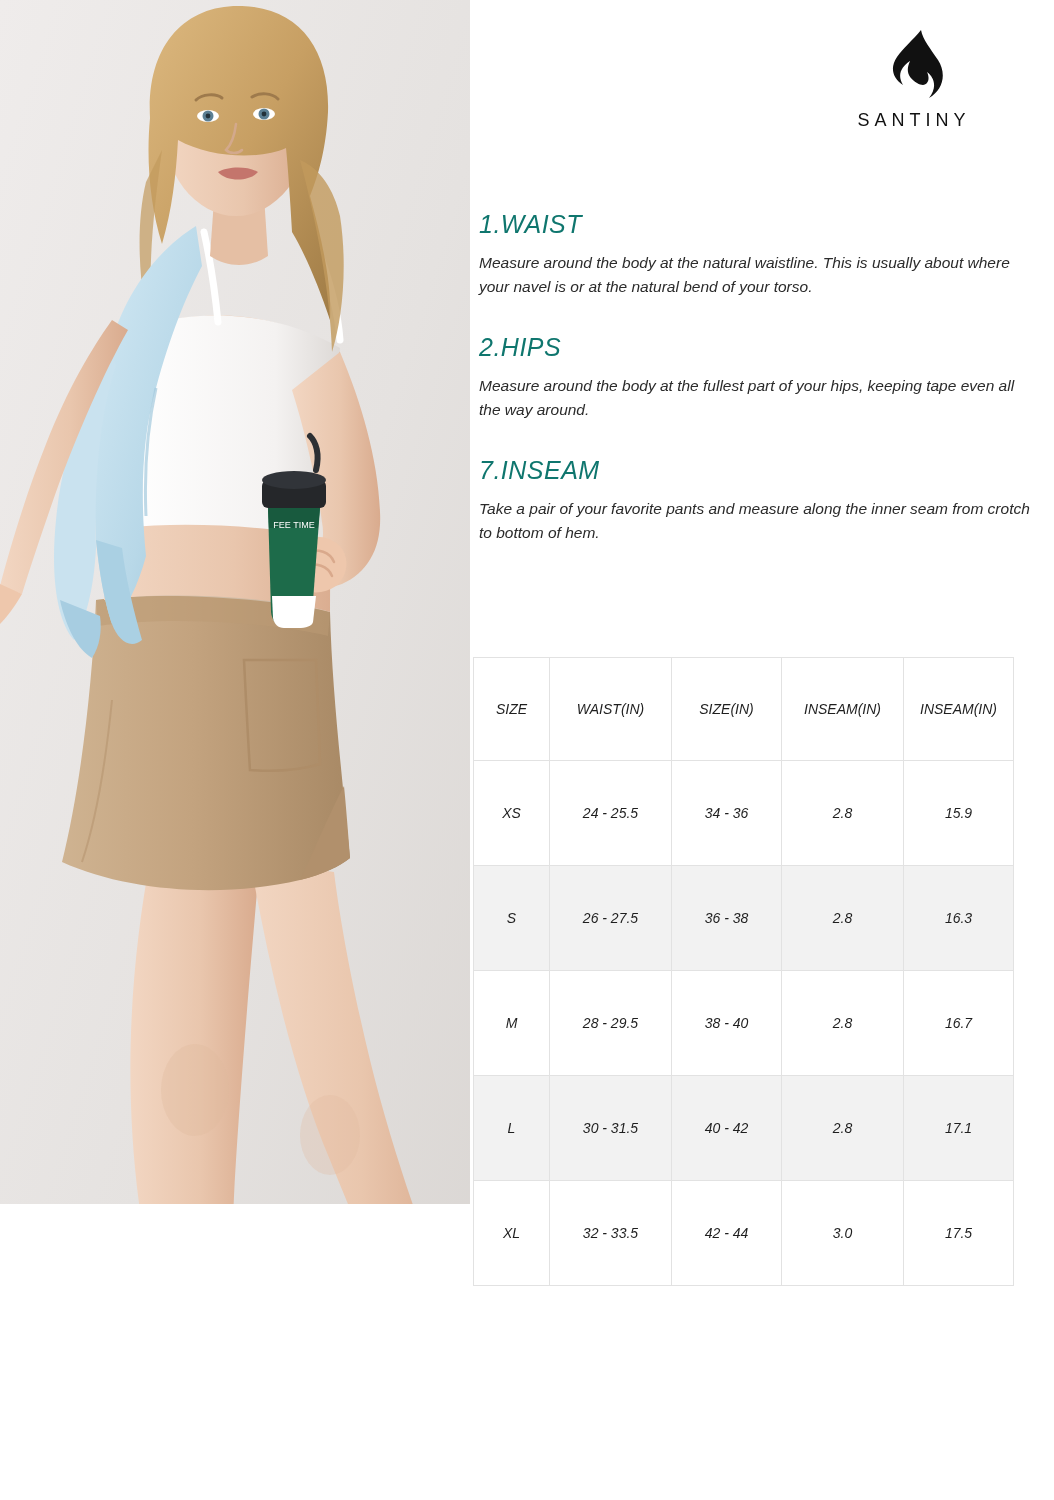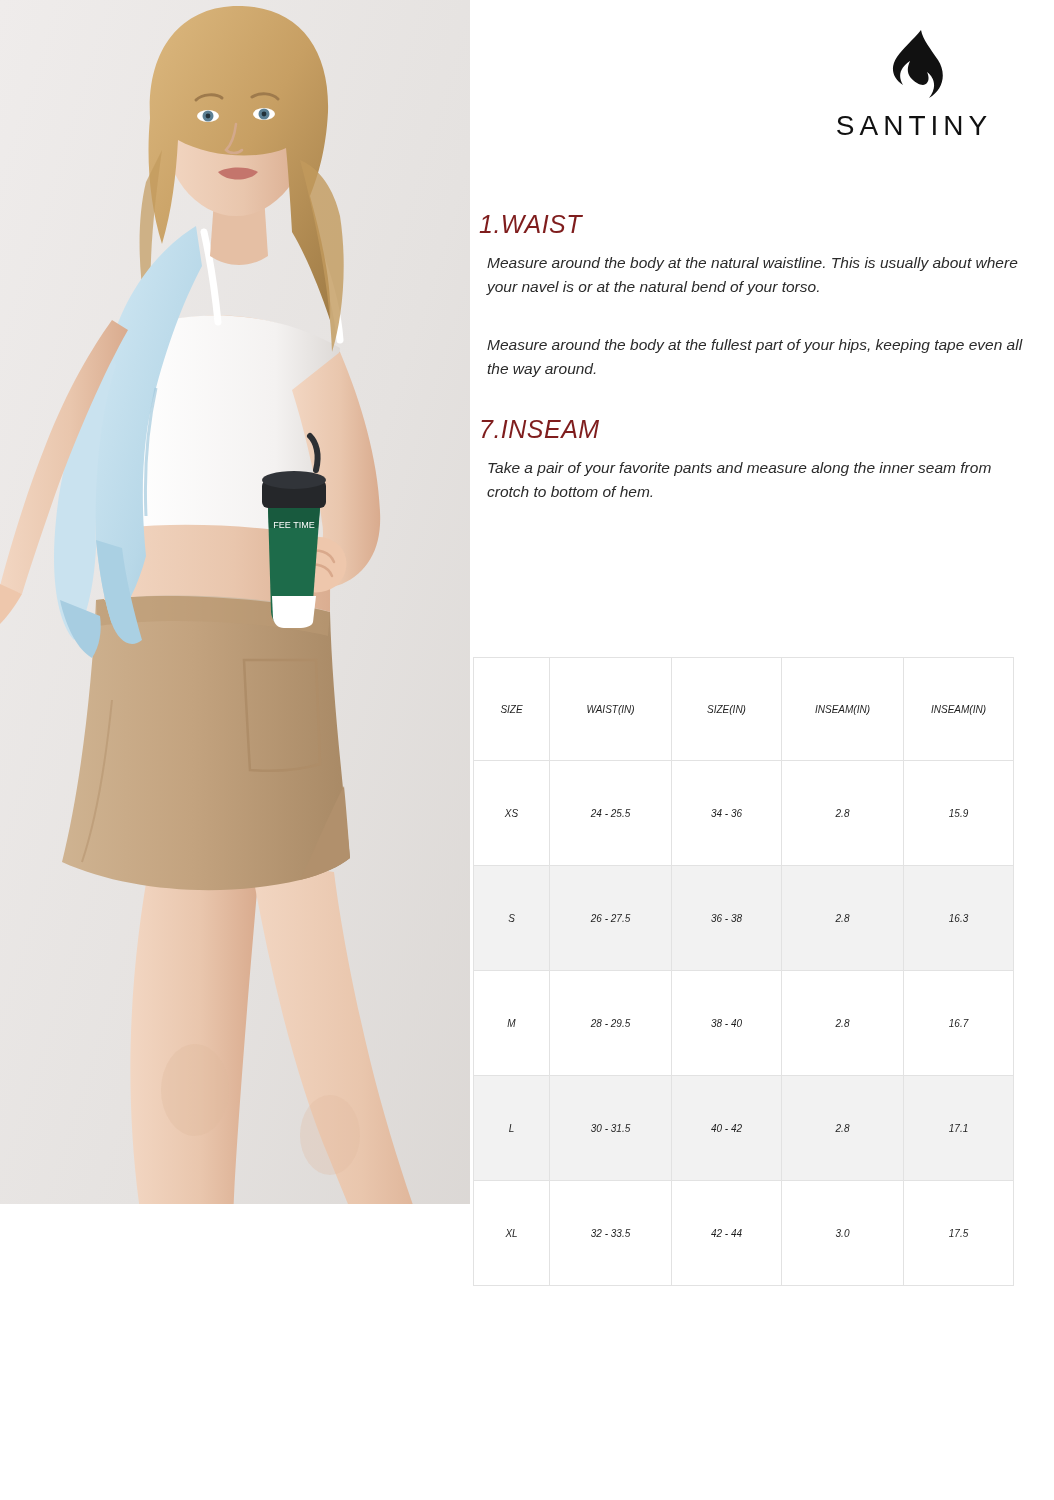--- a/index.html
+++ b/index.html
@@ -40,67 +40,67 @@
   
   .logo-wrap {
     position: absolute;
     right: 40px; top: 28px;
     width: 200px;
     text-align: center;
   }
   .logo-mark { display: block; margin: 0 auto 10px auto; }
   .logo-text {
     font-family: "Liberation Sans", sans-serif;
-    font-size: 28px;
+    font-size: 18px;
     letter-spacing: 5px;
     color: #111111;
     font-weight: 400;
   }
 
   
   .sections {
     position: absolute;
     left: 9px; top: 210px;
     width: 560px;
   }
   .section { margin-bottom: 34px; }
   .section-title {
     font-style: italic;
     font-size: 25px;
     font-weight: 400;
-    color: #7f1d1d;
+    color: #0f766e;
     letter-spacing: 0.5px;
     margin: 0 0 12px 0;
   }
   .section-body {
     font-style: italic;
     font-size: 15.5px;
     line-height: 1.55;
     color: #2b2b2b;
-    margin: 8px;
+    margin: 0;
     max-width: 560px;
   }
 
   
   .table-wrap {
     position: absolute;
     left: 3px; top: 657px;
     width: 540px;
   }
   table.size-table {
     border-collapse: collapse;
     width: 540px;
     table-layout: fixed;
   }
   table.size-table th,
   table.size-table td {
     border: 1px solid #e2e2e2;
     text-align: center;
     font-style: italic;
-    font-size: 10px;
+    font-size: 14px;
     color: #1f1f1f;
     font-weight: 400;
     height: 102px;
     vertical-align: middle;
     background: #ffffff;
   }
   table.size-table thead th { height: 100px; }
   table.size-table col.c-size { width: 76px; }
   table.size-table col.c-waist { width: 122px; }
   table.size-table col.c-hips { width: 110px; }
@@ -242,20 +242,21 @@
   </div>
 
   <div class="sections">
 
     <div class="section">
       <h2 class="section-title">1.WAIST</h2>
       <p class="section-body">Measure around the body at the natural waistline. This is usually about where your navel is or at the natural bend of your torso.</p>
     </div>
 
     <div class="section">
+      <h2 class="section-title">2.HIPS</h2>
       <p class="section-body">Measure around the body at the fullest part of your hips, keeping tape even all the way around.</p>
     </div>
 
     <div class="section">
       <h2 class="section-title">7.INSEAM</h2>
       <p class="section-body">Take a pair of your favorite pants and measure along the inner seam from crotch to bottom of hem.</p>
     </div>
   </div>
 
   <div class="table-wrap">

